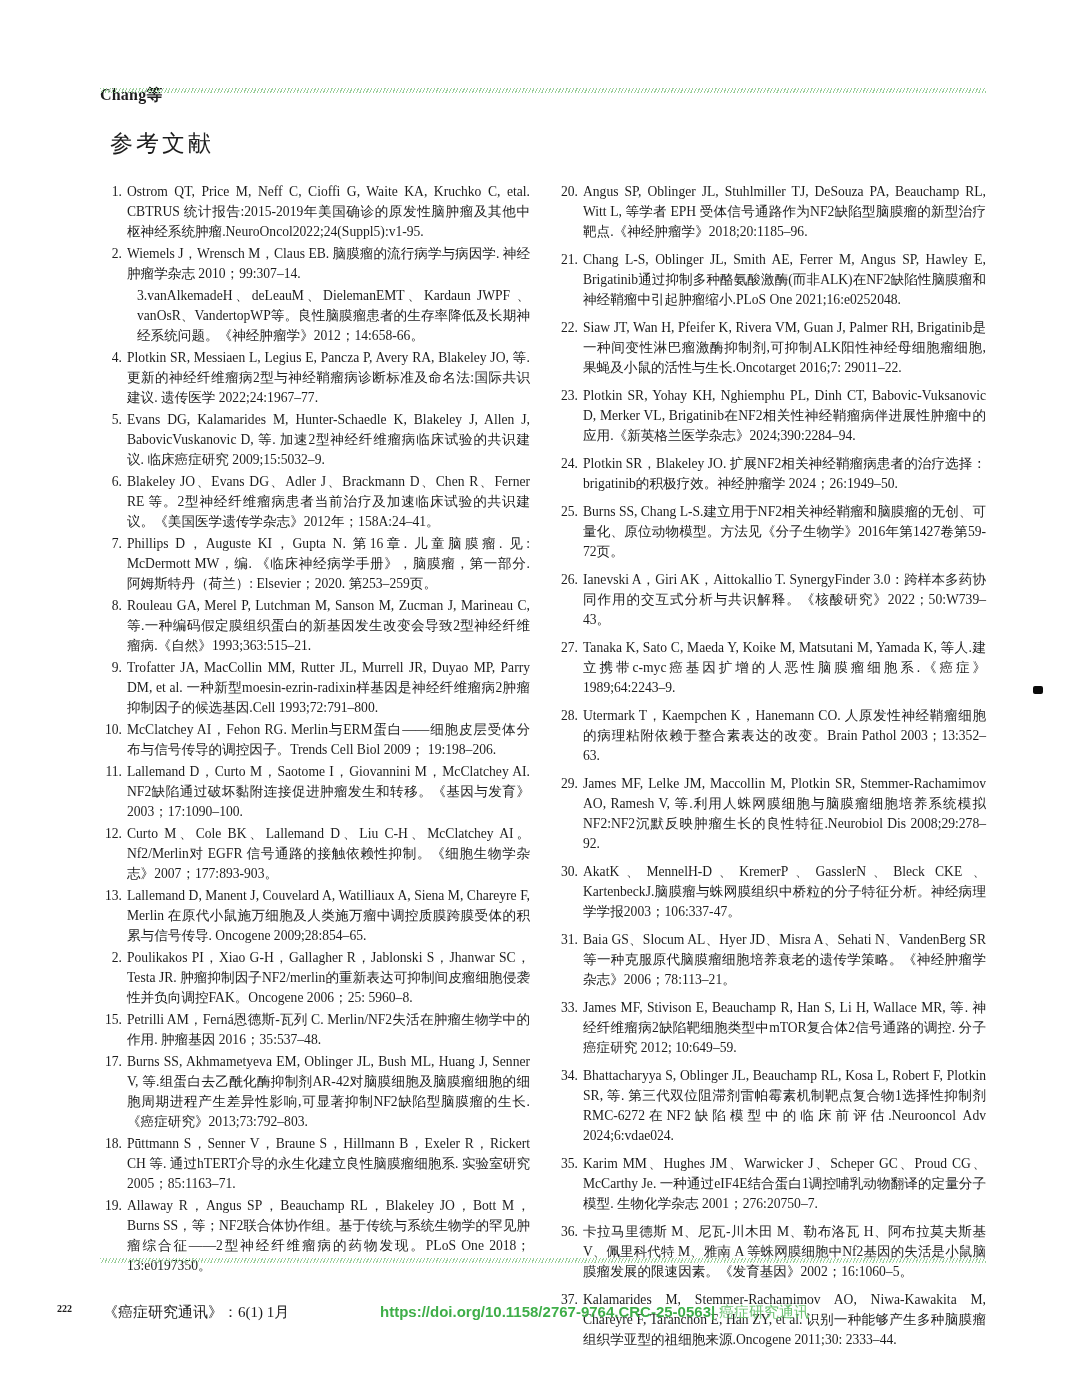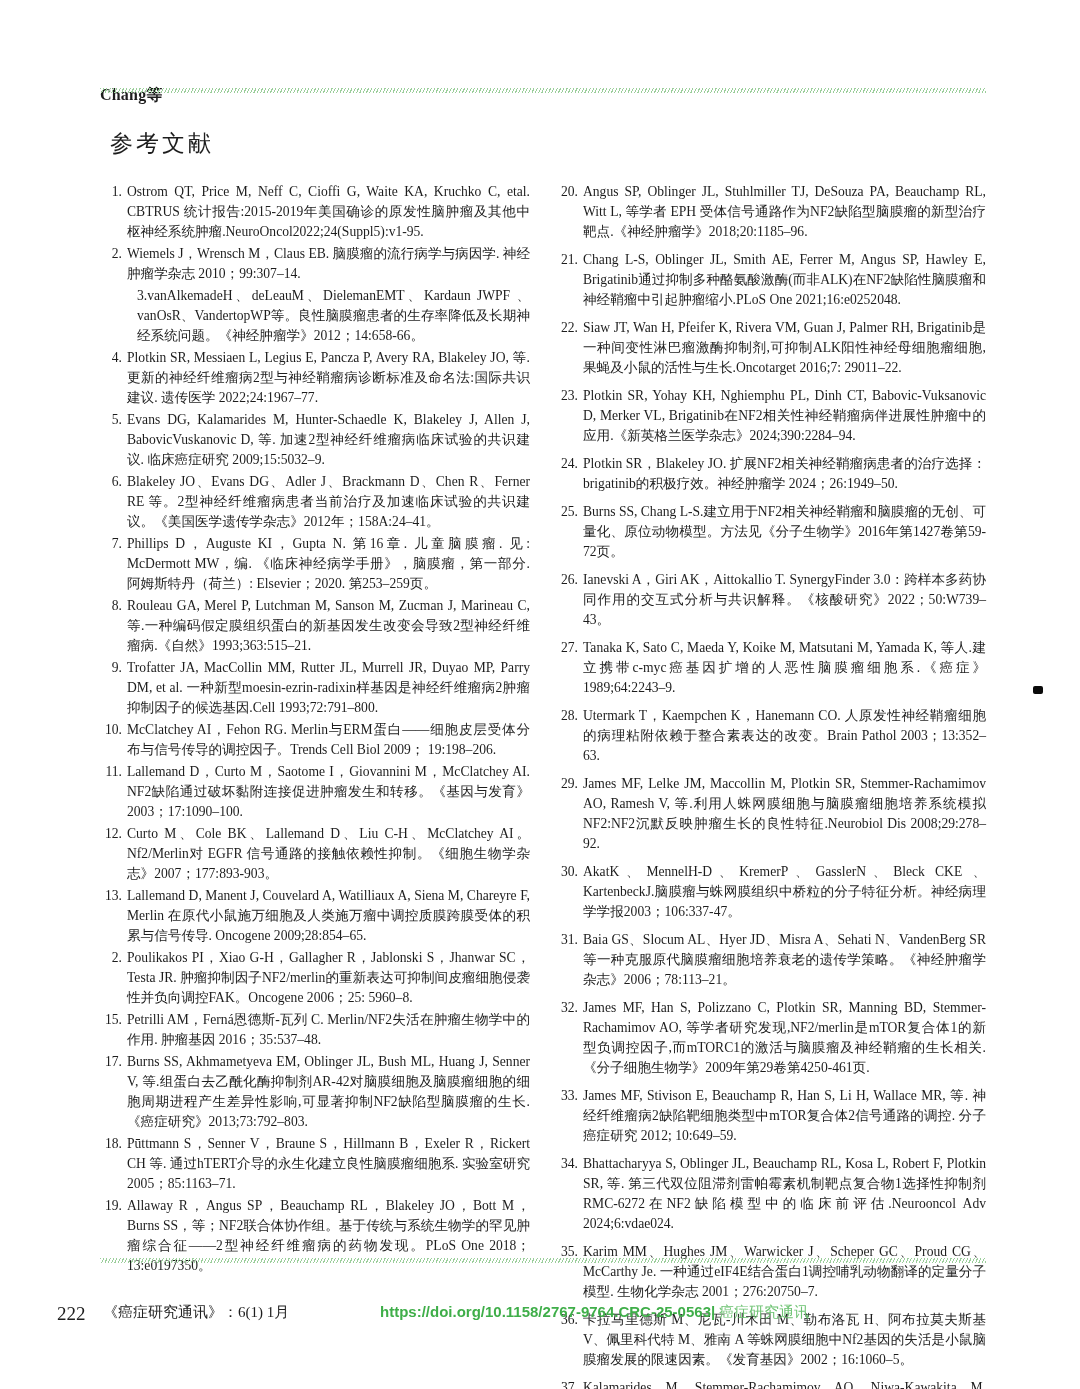--- a/index.html
+++ b/index.html
@@ -37,21 +37,21 @@
   .ref-num{
     position:absolute;left:0;top:0;width:22px;text-align:right;
     white-space:nowrap;
   }
   .ref.flush{padding-left:0;margin-left:37px;}
   .ink-dot{
     position:absolute;left:1033px;top:686px;width:10px;height:8px;
     background:#0a0a0a;border-radius:2px;
   }
   .footer{position:absolute;top:1303px;left:0;width:1080px;font-size:15px;}
-  .pgnum{position:absolute;left:57px;font-weight:normal;font-size:19px;}
+  .pgnum{position:absolute;left:57px;font-weight:bold;font-size:10px;}
   .journal{position:absolute;left:103px;}
   .doi{
     position:absolute;left:380px;top:0;text-decoration:none;
     font-family:"Liberation Sans","DejaVu Sans",sans-serif;
     font-weight:bold;font-size:15px;color:#3fae49;white-space:nowrap;
   }
   .doi-suffix{
     font-family:"Liberation Serif","DejaVu Serif",serif;
     font-weight:400;color:#6cc271;
   }
@@ -214,24 +214,20 @@
   <li class="ref">
     <span class="ref-num">30.</span>
     <span class="ref-text">AkatK、MennelH-D、KremerP、GasslerN、Bleck CKE 、KartenbeckJ.脑膜瘤与蛛网膜组织中桥粒的分子特征分析。神经病理学学报2003；106:337-47。</span>
   </li>
 
   <li class="ref">
     <span class="ref-num">31.</span>
     <span class="ref-text">Baia GS、Slocum AL、Hyer JD、Misra A、Sehati N、VandenBerg SR 等一种克服原代脑膜瘤细胞培养衰老的遗传学策略。《神经肿瘤学杂志》2006；78:113–21。</span>
   </li>
 
-  <li class="ref">
-    <span class="ref-num">32.</span>
-    <span class="ref-text">James MF, Han S, Polizzano C, Plotkin SR, Manning BD, Stemmer-Rachamimov AO, 等学者研究发现,NF2/merlin是mTOR复合体1的新型负调控因子,而mTORC1的激活与脑膜瘤及神经鞘瘤的生长相关.《分子细胞生物学》2009年第29卷第4250-461页.</span>
-  </li>
 
   <li class="ref">
     <span class="ref-num">33.</span>
     <span class="ref-text">James MF, Stivison E, Beauchamp R, Han S, Li H, Wallace MR, 等. 神经纤维瘤病2缺陷靶细胞类型中mTOR复合体2信号通路的调控. 分子癌症研究 2012; 10:649–59.</span>
   </li>
 
   <li class="ref">
     <span class="ref-num">34.</span>
     <span class="ref-text">Bhattacharyya S, Oblinger JL, Beauchamp RL, Kosa L, Robert F, Plotkin SR, 等. 第三代双位阻滞剂雷帕霉素机制靶点复合物1选择性抑制剂RMC-6272在NF2缺陷模型中的临床前评估.Neurooncol Adv 2024;6:vdae024.</span>
   </li>

